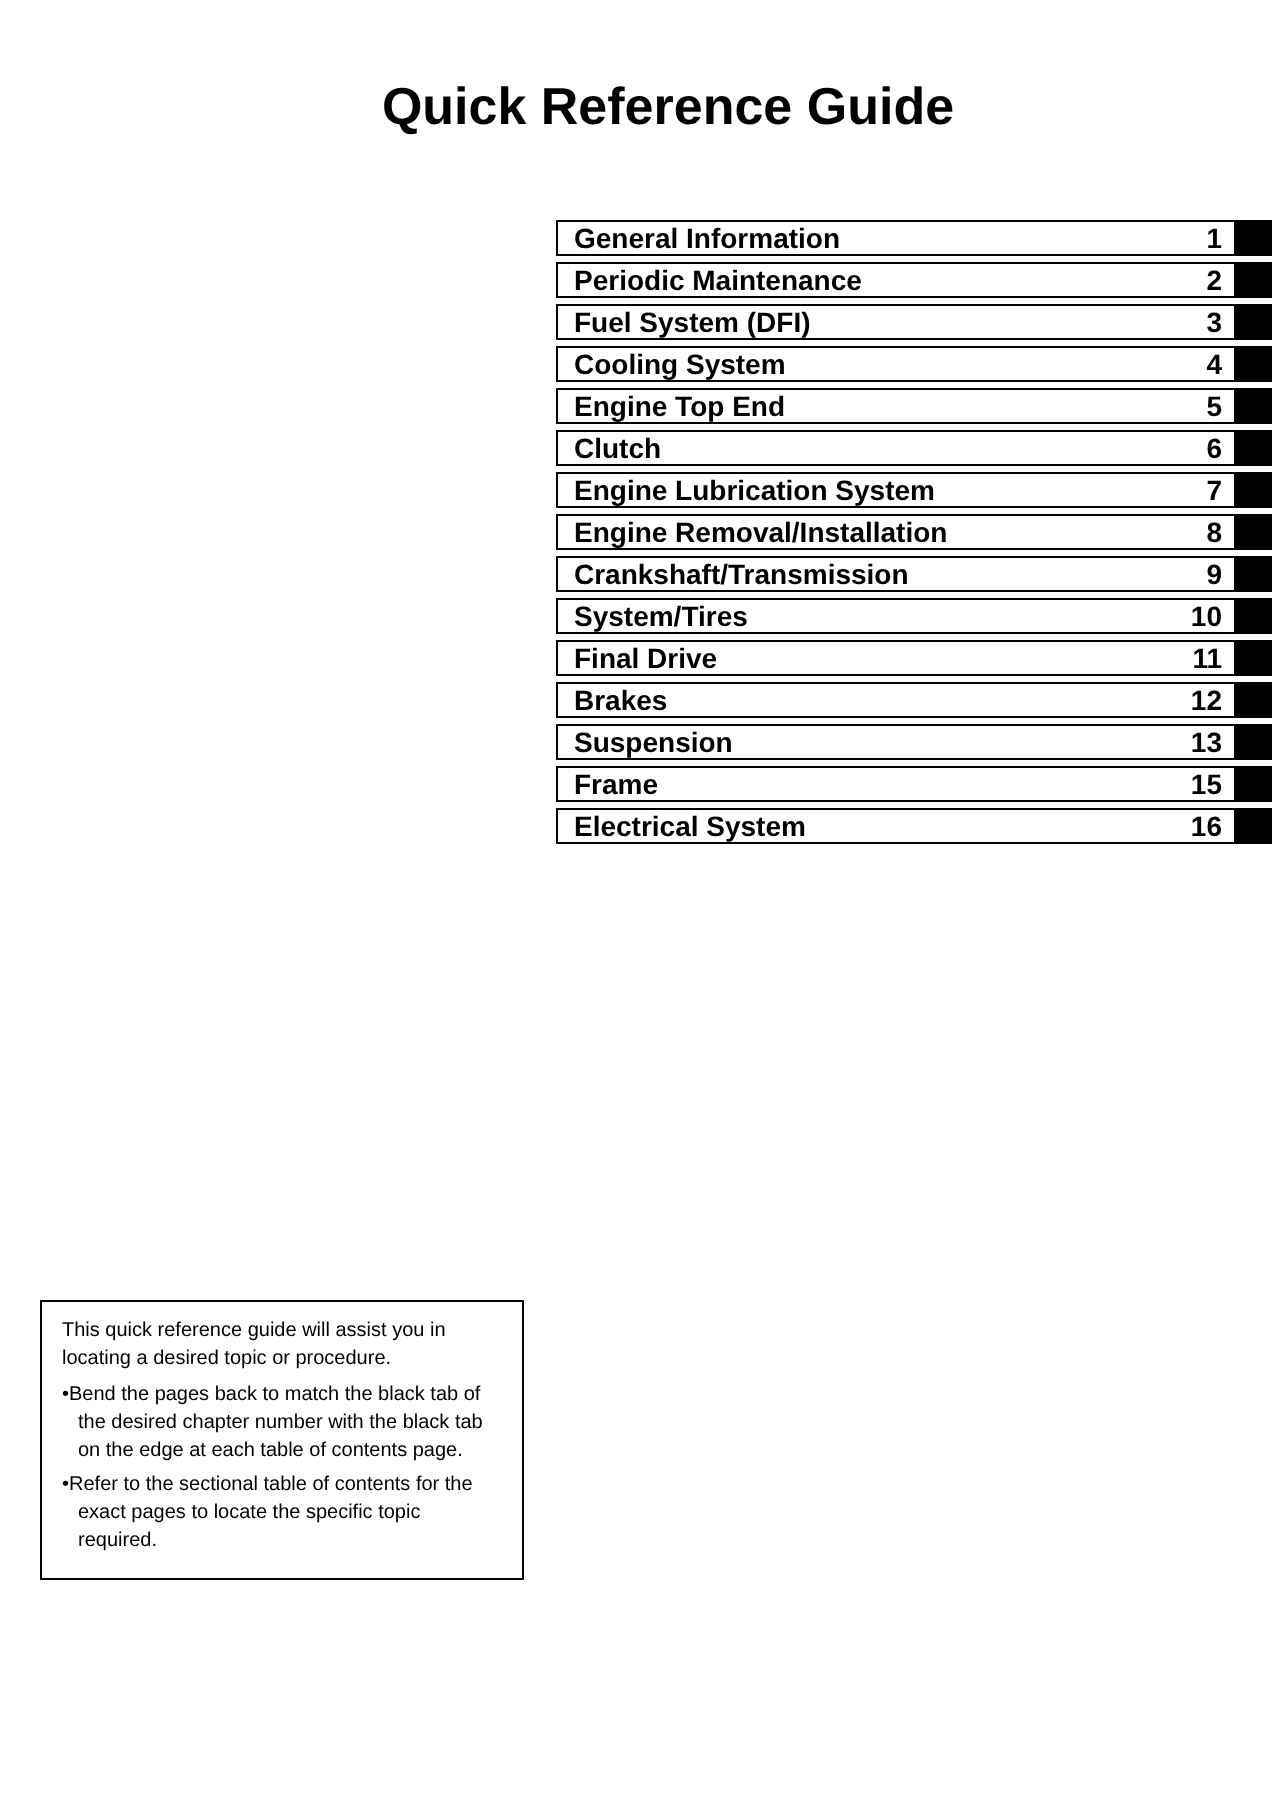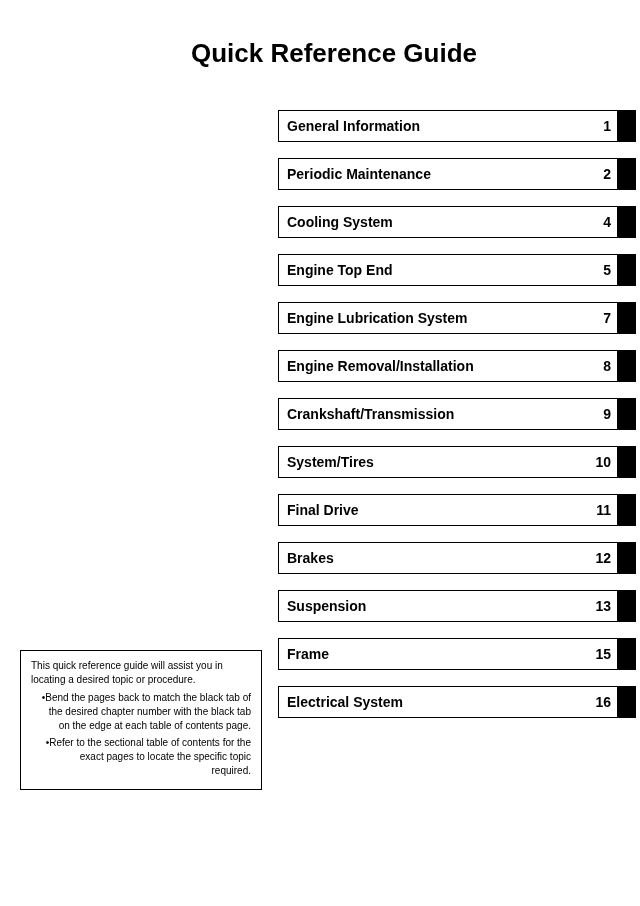--- a/index.html
+++ b/index.html
@@ -27,25 +27,25 @@
 
     .toc-container {
       position: absolute;
       left: 278px;
       top: 110px;
       width: 358px;
     }
 
     .toc-row {
       display: flex;
-      align-items: center;
+      align-items: flex-end;
       border: 1.5px solid #000;
-      margin-bottom: 16px;
+      margin-bottom: 3px;
       background: #fff;
-      height: 32px;
+      height: 18px;
     }
 
     .toc-label {
       flex: 1;
       font-size: 14px;
       font-weight: bold;
       padding-left: 8px;
       color: #000;
     }
 
@@ -79,47 +79,56 @@
 
     .info-box p {
       margin-bottom: 4px;
     }
 
     .info-box .bullet {
       display: block;
       text-indent: -8px;
       padding-left: 8px;
       margin-bottom: 3px;
-      text-align: right;
     }
   </style>
 </head>
 <body>
 
 <h1 class="page-title">Quick Reference Guide</h1>
 
 <div class="toc-container">
 <div class="toc-row">
       <span class="toc-label">General Information</span>
       <span class="toc-number">1</span>
       <div class="toc-tab"></div>
     </div>
     <div class="toc-row">
       <span class="toc-label">Periodic Maintenance</span>
       <span class="toc-number">2</span>
       <div class="toc-tab"></div>
     </div>
     <div class="toc-row">
+      <span class="toc-label">Fuel System (DFI)</span>
+      <span class="toc-number">3</span>
+      <div class="toc-tab"></div>
+    </div>
+    <div class="toc-row">
       <span class="toc-label">Cooling System</span>
       <span class="toc-number">4</span>
       <div class="toc-tab"></div>
     </div>
     <div class="toc-row">
       <span class="toc-label">Engine Top End</span>
       <span class="toc-number">5</span>
+      <div class="toc-tab"></div>
+    </div>
+    <div class="toc-row">
+      <span class="toc-label">Clutch</span>
+      <span class="toc-number">6</span>
       <div class="toc-tab"></div>
     </div>
     <div class="toc-row">
       <span class="toc-label">Engine Lubrication System</span>
       <span class="toc-number">7</span>
       <div class="toc-tab"></div>
     </div>
     <div class="toc-row">
       <span class="toc-label">Engine Removal/Installation</span>
       <span class="toc-number">8</span>

